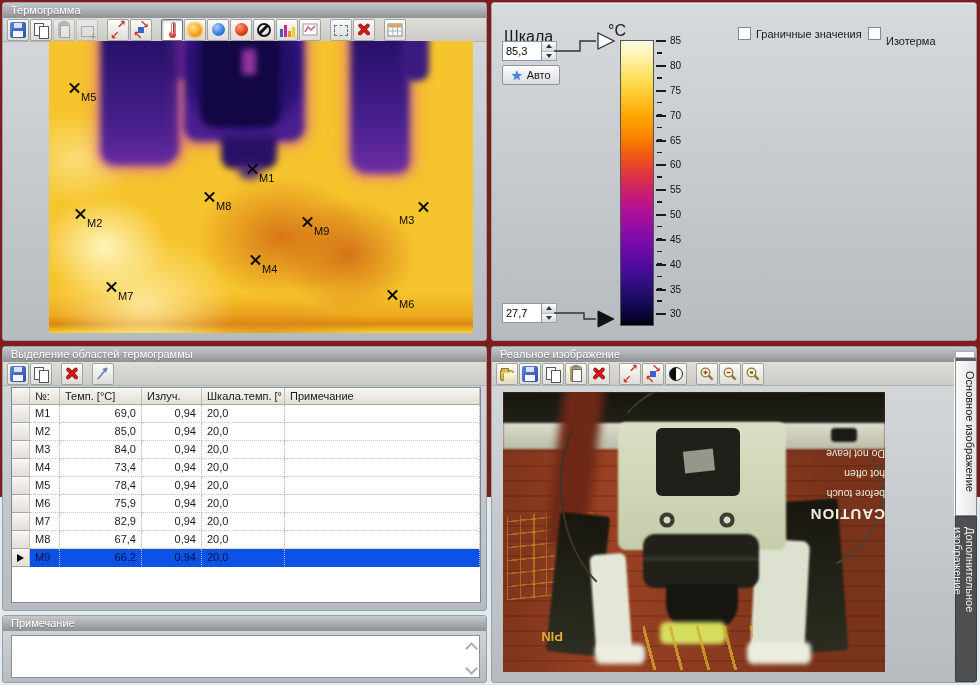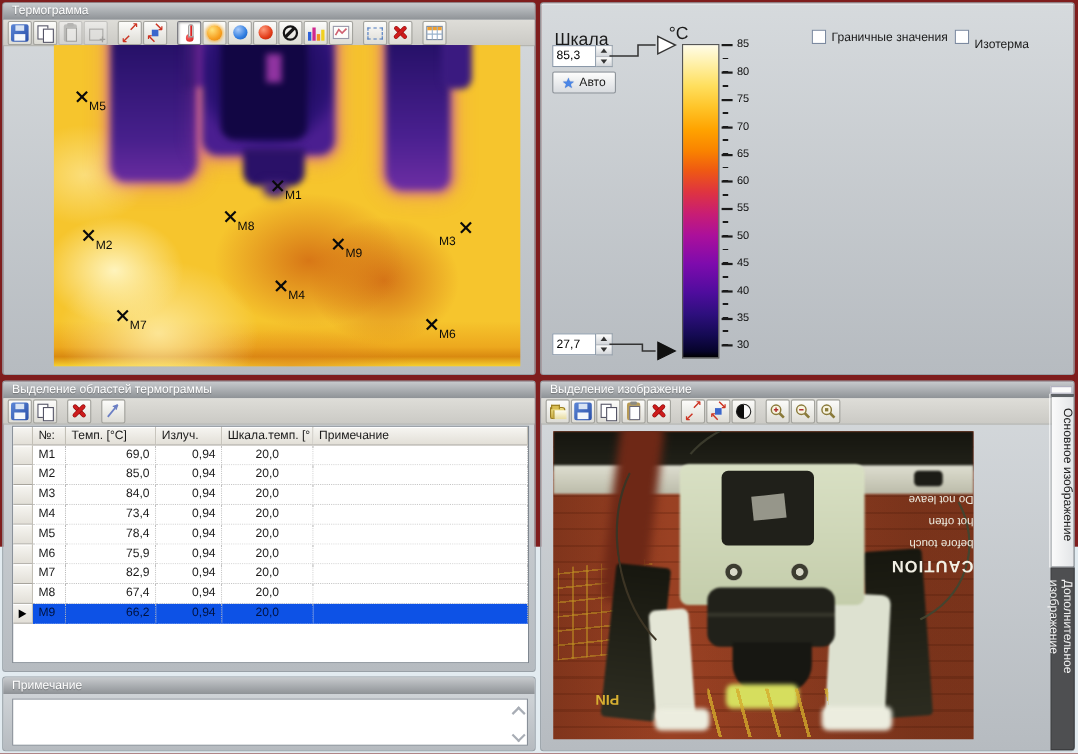--- a/index.html
+++ b/index.html
@@ -89,21 +89,21 @@
   
   .tablewrap{position:absolute;left:8px;top:40px;width:470px;height:216px;background:#fff;border:1px solid #7f8790;overflow:hidden}
   .trow{display:flex;height:18px;line-height:17px}
   .trow.hdr{height:17px}
   .cell{border-right:1px dotted #b8b8b8;border-bottom:1px dotted #c4c4c4;overflow:hidden;white-space:nowrap;padding:0 5px}
   .hdr .cell,.rowhdr{background:linear-gradient(#f7f6f2,#e2dfd7);border-right:1px solid #c2bfb6;border-bottom:1px solid #a7a49c;box-shadow:inset 0 1px 0 #fff}
   .rowhdr{width:18px;flex:0 0 18px;padding:0;position:relative;cursor:pointer}
   .c-id{width:30px;flex:0 0 30px}
   .c-temp{width:82px;flex:0 0 82px;text-align:right}
   .c-emis{width:60px;flex:0 0 60px;text-align:right}
-  .c-refl{width:83px;flex:0 0 83px;text-align:center}
+  .c-refl{width:83px;flex:0 0 83px;text-align:left}
   .c-note{flex:1}
   .hdr .c-temp,.hdr .c-emis,.hdr .c-refl{text-align:left}
   .trow.selected .cell{background:#0d52e6;border-bottom:1px dotted #0d52e6;color:#00123f}
   .trow.selected .rowhdr::after{content:"";position:absolute;left:5px;top:5px;border-left:7px solid #000;border-top:4px solid transparent;border-bottom:4px solid transparent}
   
   .notearea{position:absolute;left:8px;top:19px;width:469px;height:43px;border:1px solid #888f98;background:#fff;resize:none;font-family:inherit;font-size:11px;padding:2px 18px 2px 4px;outline:none}
   .chev{position:absolute;left:464px;width:9px;height:9px;border-left:2px solid #a8adb5;border-top:2px solid #a8adb5;cursor:pointer}
   .chev.up{top:28px;transform:rotate(45deg)}
   .chev.dn{top:48px;transform:rotate(-135deg)}
   
@@ -405,21 +405,21 @@
   </section>
 
   <section class="panel" style="left:2px;top:615px;width:485px;height:68px">
     <div class="ptitle">Примечание</div>
     <textarea class="notearea" style=""></textarea>
     <span class="chev up"></span>
     <span class="chev dn"></span>
   </section>
 
   <section class="panel" style="left:491px;top:346px;width:486px;height:337px">
-    <div class="ptitle">Выделение изображение</div>
+    <div class="ptitle">Реальное изображение</div>
     <div class="toolbar">
       <span class="tb">
           <span class="ic ic-open"></span>
         </span>
       <span class="tb">
           <span class="ic ic-floppy"></span>
         </span>
       <span class="tb">
           <span class="ic ic-copy"></span>
         </span>

